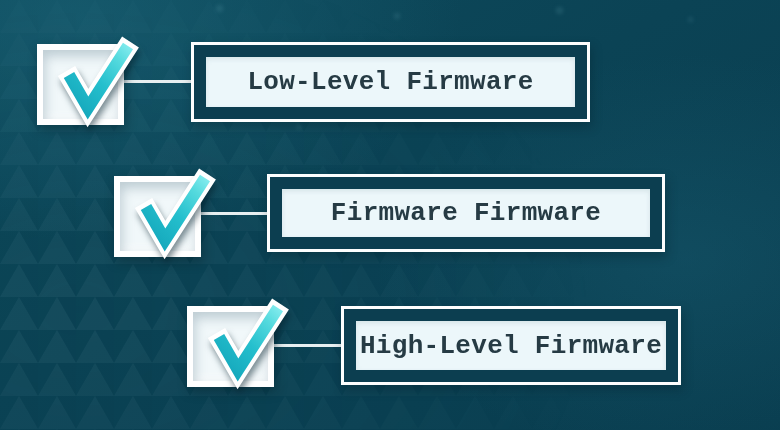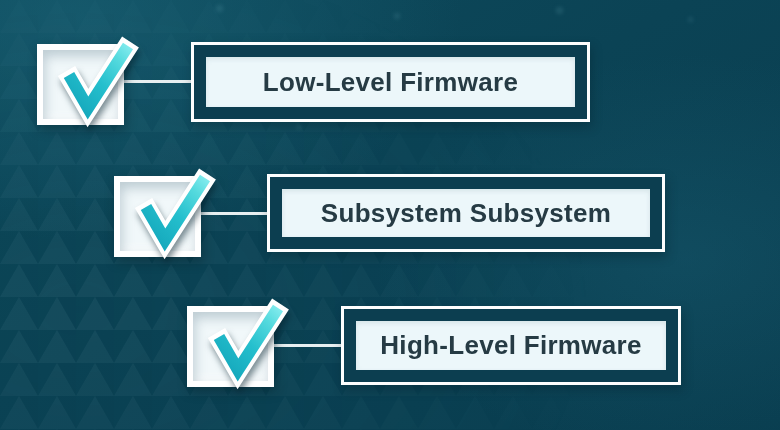--- a/index.html
+++ b/index.html
@@ -31,20 +31,21 @@
     box-shadow:2px 5px 10px rgba(2,25,35,.38),
                inset 2px 6px 12px rgba(102,132,146,.38),
                inset -2px -4px 8px rgba(255,255,255,.65);
   }
   .check-svg{position:absolute;left:0;top:0;overflow:visible;
     filter:drop-shadow(2px 5px 3px rgba(3,32,44,.5));}
   .labelbox{
     position:absolute;box-sizing:border-box;z-index:2;
     background:#0c3e50;border:3px solid #fdfefe;padding:12px;
     box-shadow:2px 5px 10px rgba(2,25,35,.3);
+    font-family:Liberation Mono, monospace;
   }
   .labelbox-inner{
     width:100%;height:100%;box-sizing:border-box;
     background:#ecf7fa;display:flex;align-items:center;justify-content:center;
     box-shadow:inset 0 2px 5px rgba(130,160,170,.22);
   }
   .label-text{
     font-size:26px;font-weight:600;color:#263b44;letter-spacing:.3px;white-space:nowrap;
   }
   
@@ -114,21 +115,21 @@
   <div class="item i2">
     <div class="connector"></div>
     <div class="checkbox">
       <svg class="check-svg" width="87" height="81" viewBox="0 0 87 81">
         <path d="M 23.5 21 L 45 58 L 87.5 -8" fill="none" stroke="#ffffff" stroke-width="20" stroke-linejoin="miter"></path>
         <path d="M 26 25 L 45 58 L 85 -4" fill="none" stroke="url(#ckgrad)" stroke-width="12" stroke-linejoin="miter"></path>
       </svg>
     </div>
     <div class="labelbox">
       <div class="labelbox-inner">
-        <span class="label-text">Subsystem Subsystem</span>
+        <span class="label-text">Firmware Firmware</span>
       </div>
     </div>
   </div>
 
   
   <div class="item i3">
     <div class="connector"></div>
     <div class="checkbox">
       <svg class="check-svg" width="87" height="81" viewBox="0 0 87 81">
         <path d="M 23.5 21 L 45 58 L 87.5 -8" fill="none" stroke="#ffffff" stroke-width="20" stroke-linejoin="miter"></path>

